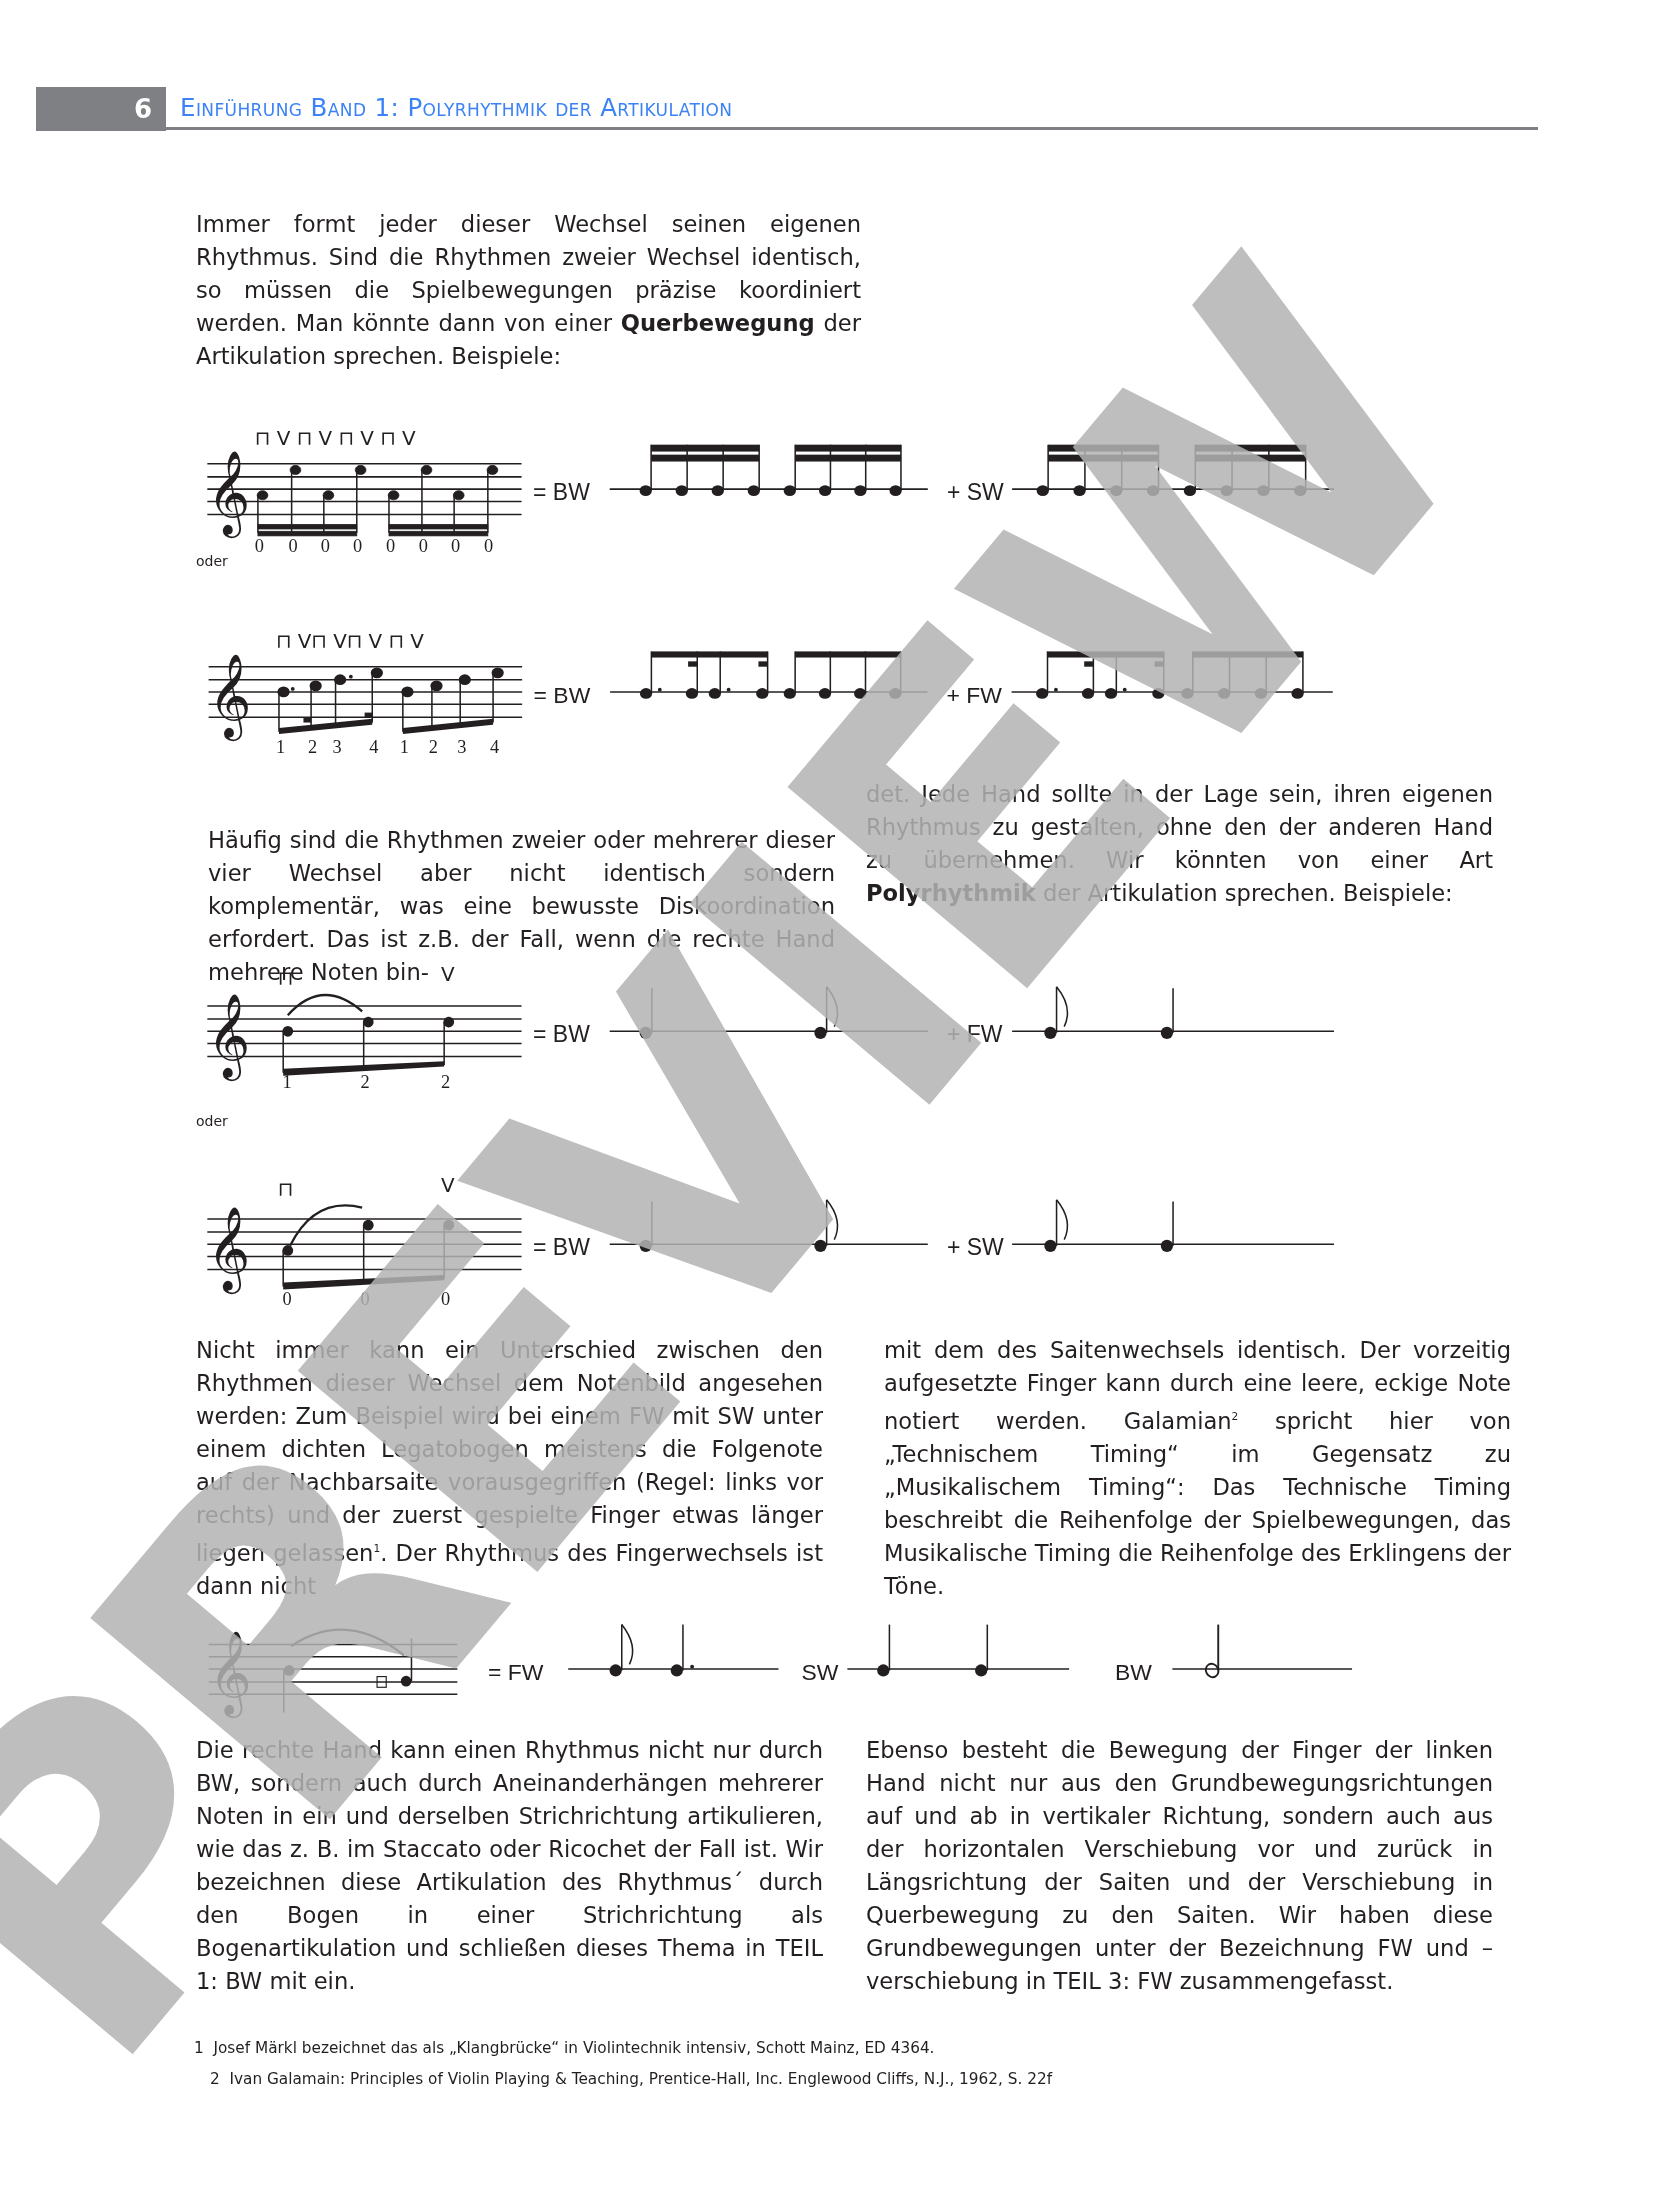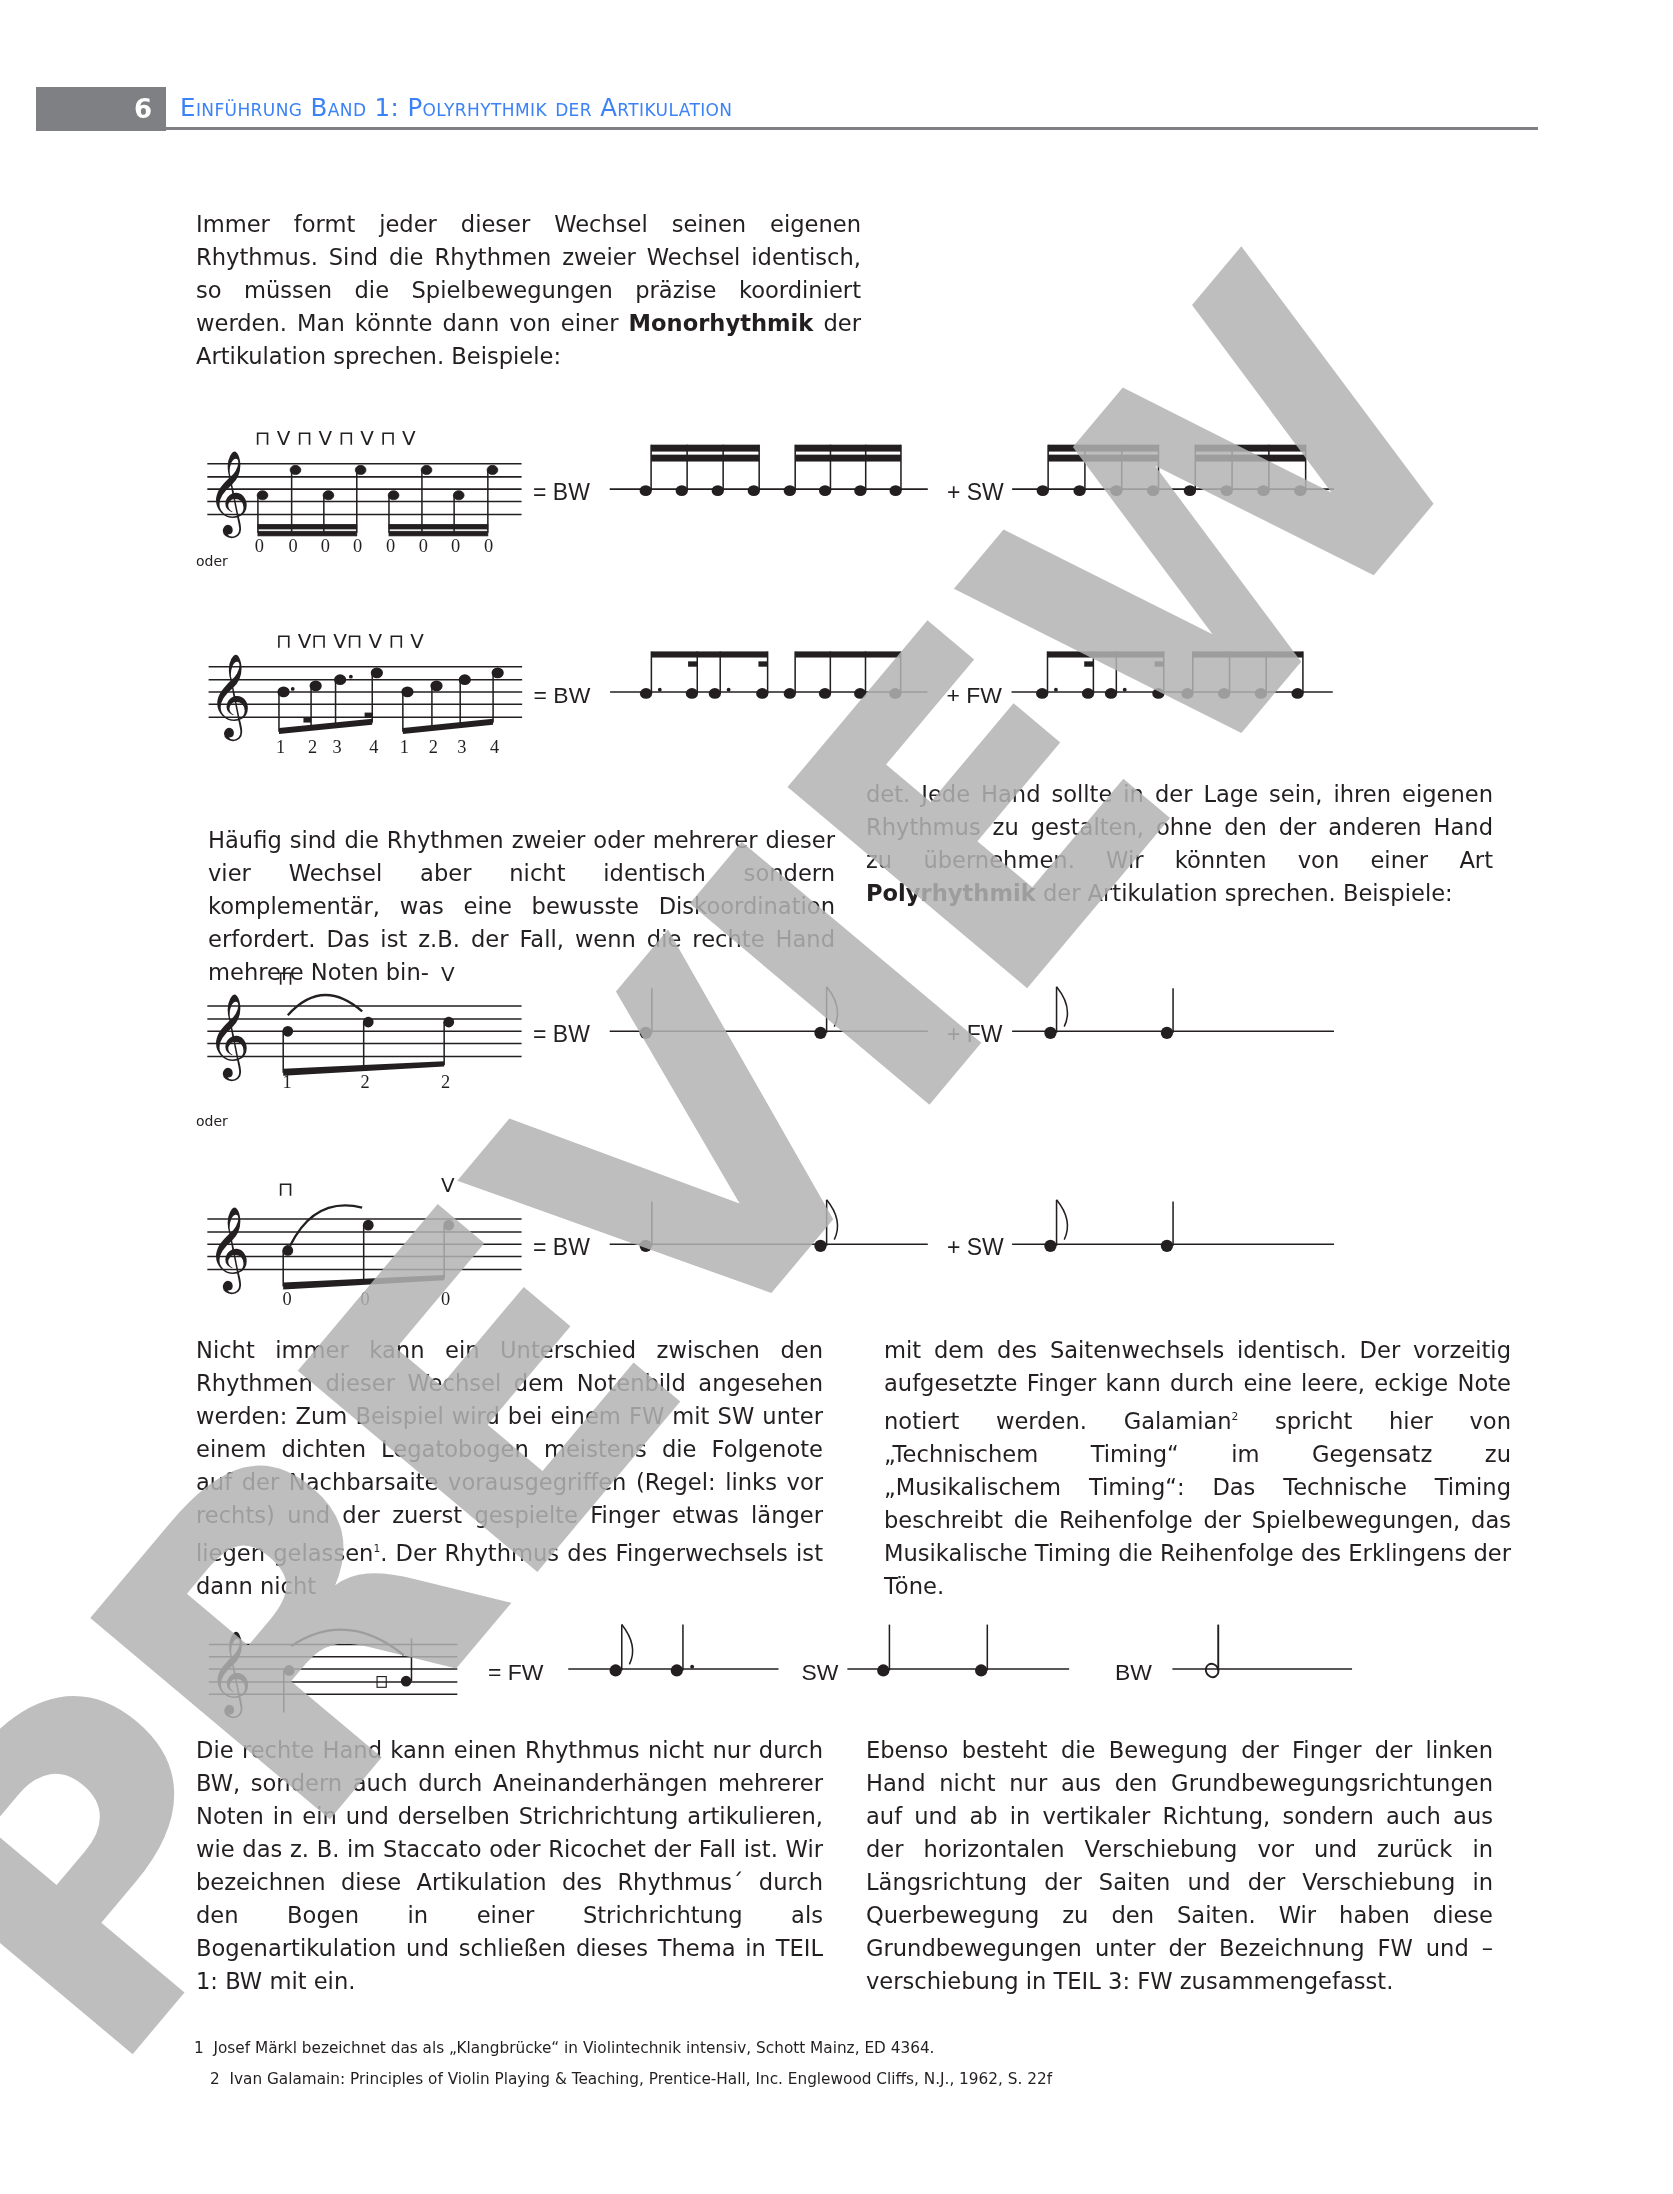--- a/index.html
+++ b/index.html
@@ -24,21 +24,21 @@
 </style>
 </head>
 <body>
 
 <div class="header-box"></div>
 <div class="page-num">6</div>
 <div class="running-head">Einführung Band 1: Polyrhythmik der Artikulation</div>
 <div class="header-rule"></div>
 
 <p class="para" style="left:196px; top:208px; width:665px;">
-  <span>Immer formt jeder dieser Wechsel seinen eigenen Rhythmus. Sind die Rhythmen zweier Wechsel identisch, so müssen die Spielbewegungen präzise koordiniert werden. Man könnte dann von einer </span><b>Monorhythmik</b><span> der Artikulation sprechen. Beispiele:</span>
+  <span>Immer formt jeder dieser Wechsel seinen eigenen Rhythmus. Sind die Rhythmen zweier Wechsel identisch, so müssen die Spielbewegungen präzise koordiniert werden. Man könnte dann von einer </span><b>Querbewegung</b><span> der Artikulation sprechen. Beispiele:</span>
 </p>
 
 <svg class="music" style="left:192px; top:414px;" width="1165" height="138" viewBox="0 0 1520 180">
   <g stroke="#231f20" stroke-width="2">
     <line x1="20" y1="65" x2="430" y2="65"></line>
       <line x1="20" y1="82" x2="430" y2="82"></line>
       <line x1="20" y1="98" x2="430" y2="98"></line>
       <line x1="20" y1="114" x2="430" y2="114"></line>
       <line x1="20" y1="131" x2="430" y2="131"></line>
   </g>

